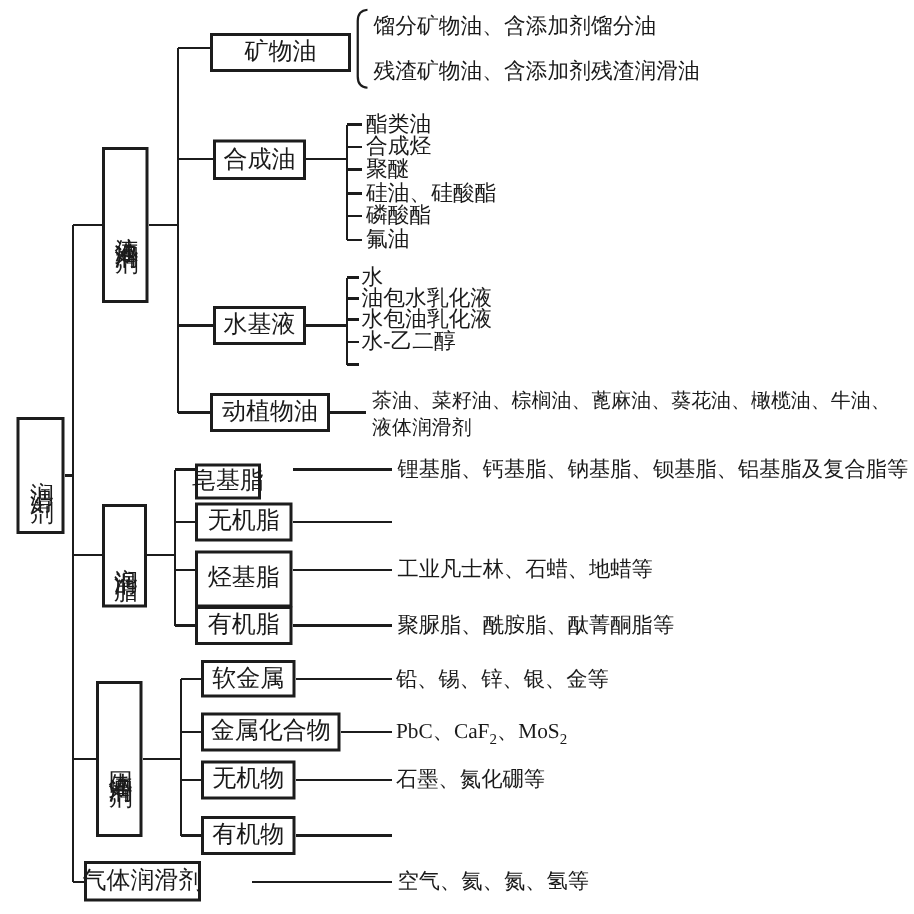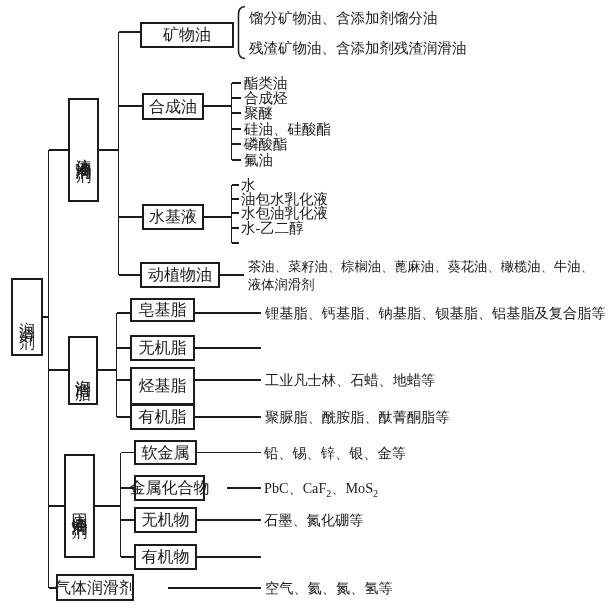--- a/index.html
+++ b/index.html
@@ -117,37 +117,37 @@
   <div class="box" style="left:142px;top:93px;width:62px;height:27px">
     <span>合成油</span>
   </div>
   <div class="box" style="left:142px;top:204px;width:62px;height:26px">
     <span>水基液</span>
   </div>
   <div class="box" style="left:140px;top:262px;width:80px;height:26px">
     <span>动植物油</span>
   </div>
 
-  <div class="box" style="left:130px;top:298px;width:65px;height:24px">
+  <div class="box" style="left:130px;top:309px;width:44px;height:24px">
     <span>皂基脂</span>
   </div>
   <div class="box" style="left:130px;top:335px;width:65px;height:26px">
     <span>无机脂</span>
   </div>
   <div class="box" style="left:130px;top:367px;width:65px;height:38px">
     <span>烃基脂</span>
   </div>
   <div class="box" style="left:130px;top:404px;width:65px;height:26px">
     <span>有机脂</span>
   </div>
 
   <div class="box" style="left:134px;top:440px;width:63px;height:25px">
     <span>软金属</span>
   </div>
-  <div class="box" style="left:134px;top:475px;width:71px;height:26px">
+  <div class="box" style="left:134px;top:475px;width:93px;height:26px">
     <span>金属化合物</span>
   </div>
   <div class="box" style="left:134px;top:507px;width:63px;height:26px">
     <span>无机物</span>
   </div>
   <div class="box" style="left:134px;top:544px;width:63px;height:26px">
     <span>有机物</span>
   </div>
 
   <div class="leaf" style="left:249px;top:9px">馏分矿物油、含添加剂馏分油</div>

